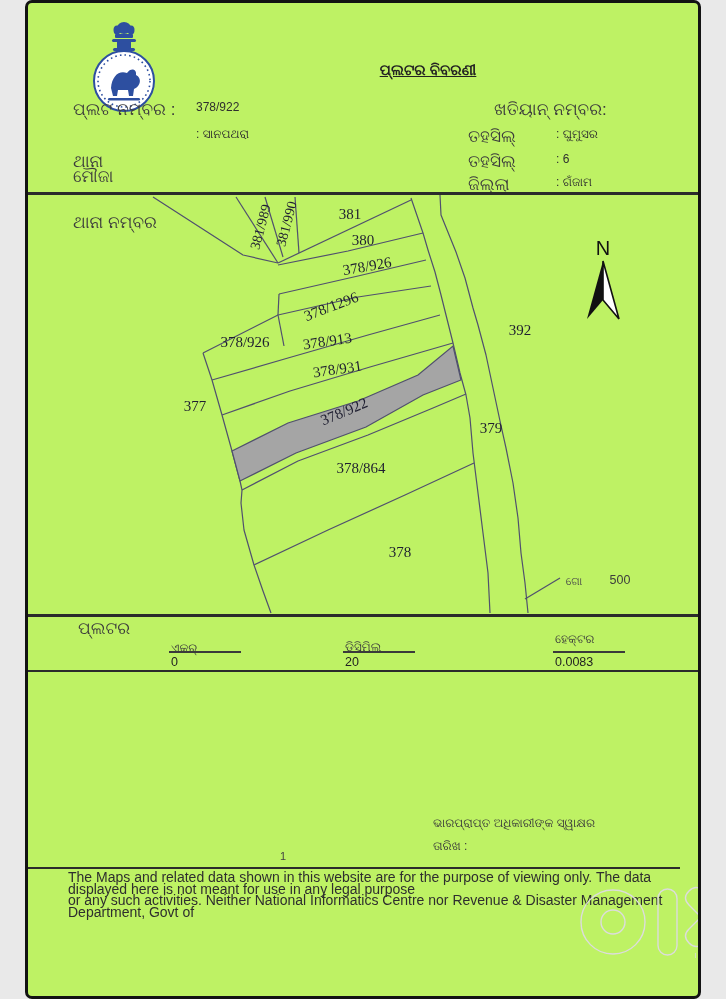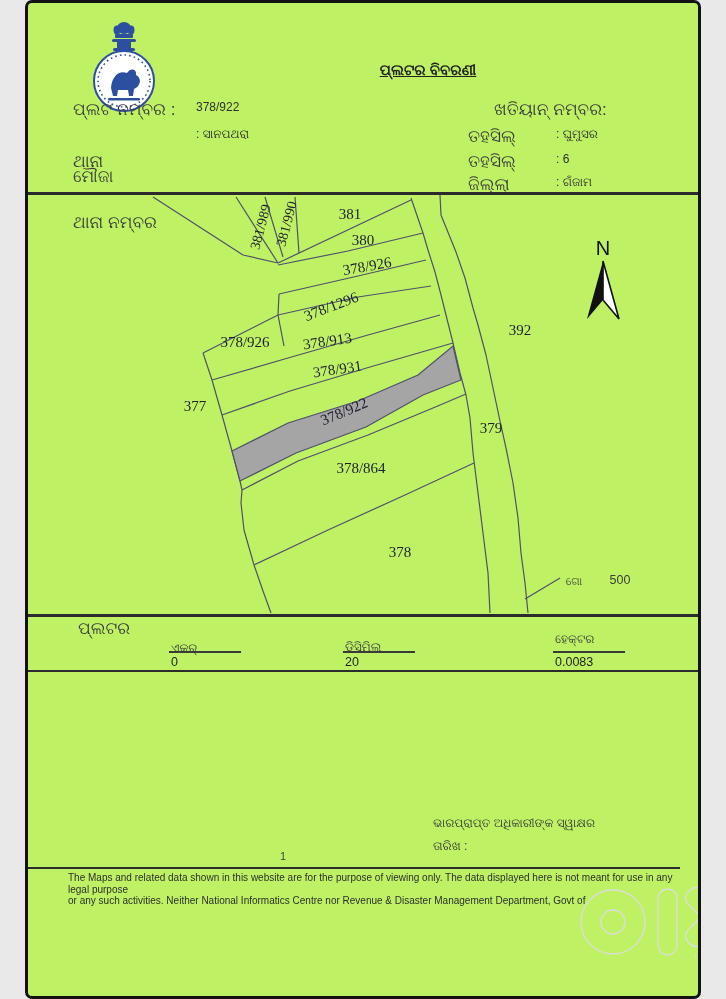--- a/index.html
+++ b/index.html
@@ -14,21 +14,21 @@
   .val{font-size:12px;color:#2f2f2f;white-space:nowrap;}
   .title{font-size:15px;font-weight:bold;color:#222;text-decoration:underline;
          transform:translateX(-50%);white-space:nowrap;}
   .rule{position:absolute;left:0;background:#2b2b2b;}
   .area-head{font-size:12px;color:#3c3c3c;white-space:nowrap;}
   .area-val{font-size:12.5px;color:#222;white-space:nowrap;}
   .underline-bar{position:absolute;height:2px;background:#3a3a3a;}
   .tenant{font-size:12px;color:#2f2f2f;white-space:nowrap;}
   .sig{font-size:12px;color:#3a3a3a;white-space:nowrap;}
   .pageno{font-size:11px;color:#444;}
-  .disclaimer{font-size:10px;line-height:11.6px;color:#2e2e2e;width:612px;}
+  .disclaimer{font-size:14px;line-height:11.6px;color:#2e2e2e;width:612px;}
   svg text.map-num{font-family:"Liberation Serif", serif;fill:#1e1e30;}
   svg text.map-sans{font-family:"Liberation Sans", sans-serif;fill:#4a4a4a;}
   .wm-country{font-size:8px;letter-spacing:4px;fill:#dadada;font-family:"Liberation Sans",sans-serif;}
 </style>
 </head>
 <body>
 
 <div class="page">
 
   <svg class="abs" style="left:53px;top:17px;" width="86" height="94" viewBox="0 0 86 94">

